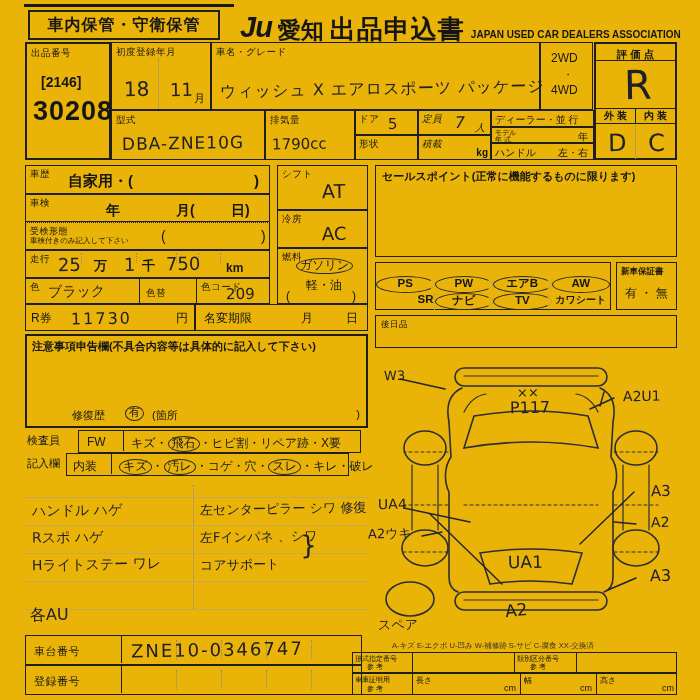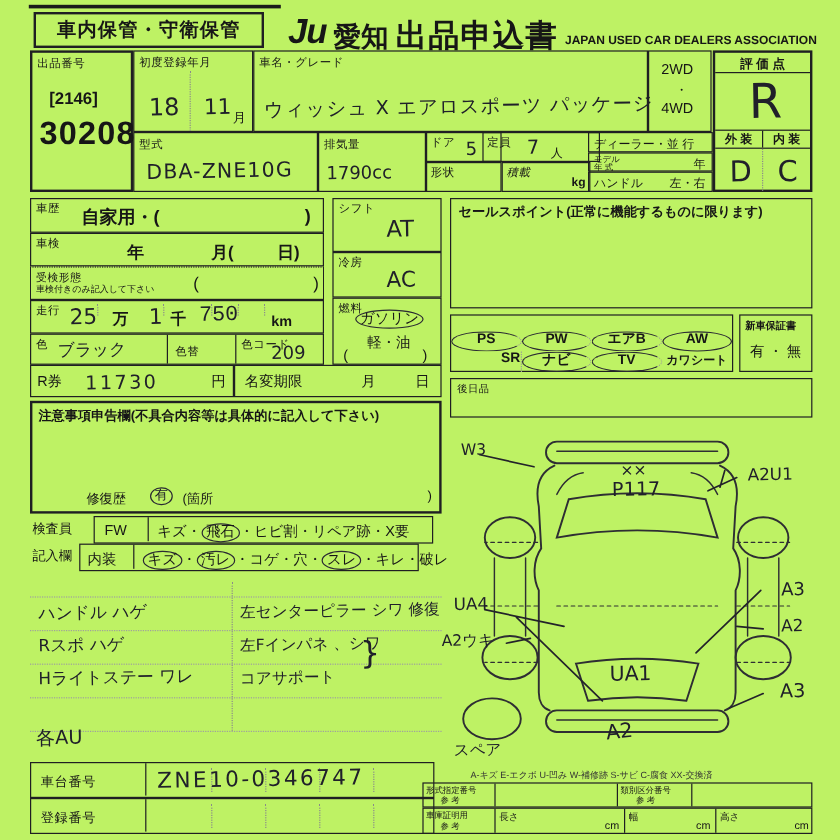--- a/index.html
+++ b/index.html
@@ -1,16 +1,16 @@
 <!DOCTYPE html>
 <html><head>
 <meta charset="utf-8">
 <style>
   html,body{margin:0;padding:0;background:#fff;}
-  #page{position:relative;width:700px;height:700px;background:#bef264;
+  #page{position:relative;width:700px;height:700px;background:#eab308;
         font-family:"Liberation Sans","DejaVu Sans",sans-serif;color:#161616;overflow:hidden;}
   .box{position:absolute;border:1.5px solid #1f1f22;box-sizing:border-box;}
   .thick{border-width:2.5px;}
   .abs{position:absolute;white-space:nowrap;}
   .lbl{font-size:9.5px;letter-spacing:.5px;}
   .pb{font-weight:bold;}
   .hw{font-family:"DejaVu Sans",sans-serif;color:#20202a;transform:rotate(-1deg);}
   .vd{position:absolute;border-left:1.2px dotted #8a8a8a;width:0;}
   .hd{position:absolute;border-top:1.2px dotted #9f9f9f;height:0;}
   .circ{border:1.6px solid #2b2b33;border-radius:50%;padding:0 3px;display:inline-block;line-height:1.15;}
@@ -78,21 +78,21 @@
   </div>
   <div class="box" style="left:265px;top:110px;width:90px;height:50px;">
     <span class="abs lbl" style="left:4px;top:3px;">排気量</span>
     <span class="abs hw" style="left:6px;top:24px;font-size:15px;">1790cc</span>
   </div>
 
   <div class="box" style="left:355px;top:110px;width:63px;height:25px;">
     <span class="abs lbl" style="left:3px;top:2px;">ドア</span>
     <span class="abs hw" style="left:32px;top:4px;font-size:15px;">5</span>
   </div>
-  <div class="box" style="left:402px;top:110px;width:98px;height:25px;">
+  <div class="box" style="left:418px;top:110px;width:74px;height:25px;font-style:italic;">
     <span class="abs lbl" style="left:3px;top:2px;">定員</span>
     <span class="abs hw" style="left:36px;top:2px;font-size:16px;">7</span>
     <span class="abs" style="left:56px;top:10px;font-size:10px;">人</span>
   </div>
   <div class="box" style="left:355px;top:135px;width:63px;height:25px;">
     <span class="abs lbl" style="left:3px;top:2px;">形状</span>
   </div>
   <div class="box" style="left:418px;top:135px;width:74px;height:25px;">
     <span class="abs lbl" style="left:3px;top:2px;font-style:italic;">積載</span>
     <span class="abs pb" style="right:3px;bottom:1px;font-size:10px;">kg</span>
@@ -132,21 +132,21 @@
     <span class="abs lbl" style="left:4px;top:2px;">走行</span>
     <div class="vd" style="left:55px;top:2px;height:10px;"></div>
     <div class="vd" style="left:110px;top:2px;height:10px;"></div>
     <div class="vd" style="left:150px;top:2px;height:10px;"></div>
     <div class="vd" style="left:172px;top:2px;height:10px;"></div>
     <div class="vd" style="left:194px;top:2px;height:10px;"></div>
     <span class="abs hw" style="left:32px;top:3px;font-size:18px;">25</span>
     <span class="abs pb" style="left:68px;top:6px;font-size:13px;">万</span>
     <span class="abs hw" style="left:98px;top:3px;font-size:18px;">1</span>
     <span class="abs pb" style="left:116px;top:6px;font-size:13px;">千</span>
-    <span class="abs hw" style="left:140px;top:2px;font-size:18px;font-family:Liberation Mono, monospace;">750</span>
+    <span class="abs hw" style="left:140px;top:2px;font-size:18px;">750</span>
     <span class="abs pb" style="left:200px;top:10px;font-size:12px;">km</span>
   </div>
   <div class="box" style="left:25px;top:278px;width:245px;height:26px;">
     <span class="abs lbl" style="left:4px;top:2px;">色</span>
     <span class="abs hw" style="left:22px;top:4px;font-size:14px;">ブラック</span>
     <div class="vd" style="left:113px;top:0;height:24px;border-left-style:solid;border-left-color:#1f1f22;"></div>
     <span class="abs lbl" style="left:120px;top:8px;">色替</span>
     <div class="vd" style="left:170px;top:0;height:24px;border-left-style:solid;border-left-color:#1f1f22;"></div>
     <span class="abs lbl" style="left:175px;top:2px;">色コード</span>
     <span class="abs hw" style="left:200px;top:6px;font-size:15px;">209</span>

